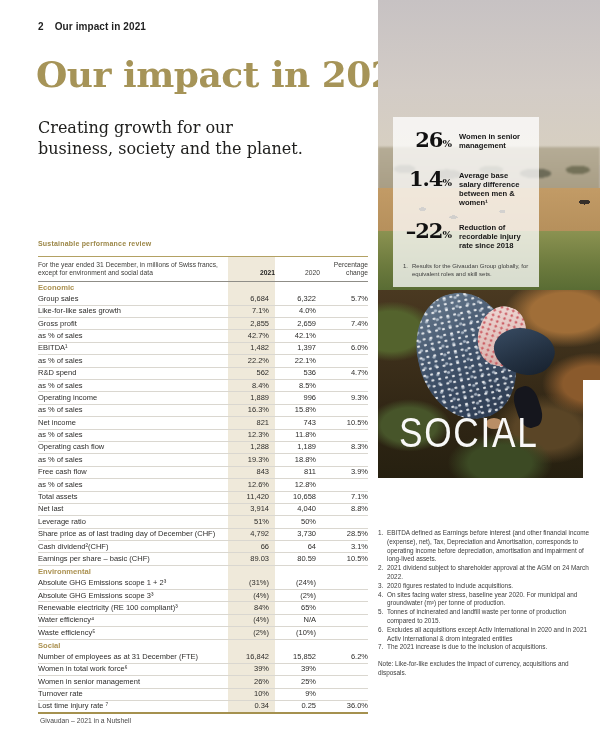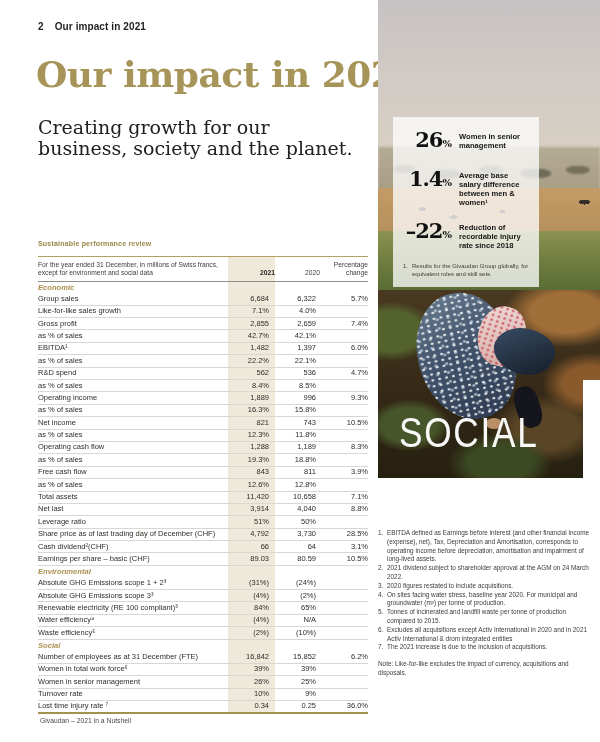--- a/index.html
+++ b/index.html
@@ -6,38 +6,38 @@
   html,body { width:600px; height:742px; background:#ffffff; }
   body { position:relative; font-family:"Liberation Sans", sans-serif; color:#2b2b2b; overflow:hidden; }
 
   
   .running-header { position:absolute; left:38px; top:21px; font-size:10px; font-weight:bold; color:#1f1f1f; letter-spacing:.1px; }
   .running-header .pgnum { margin-right:11px; }
   .page-footer { position:absolute; left:40px; top:717px; font-size:6.8px; color:#4a4a4a; }
 
   
   .page-title { position:absolute; left:36px; top:54px; font-family:"DejaVu Serif", serif; font-weight:bold; font-size:36px; line-height:40px; color:#a69458; letter-spacing:-.5px; }
-  .page-subtitle { position:absolute; left:38px; top:117px; font-family:"DejaVu Serif", serif; font-size:19px; line-height:21px; color:#20201e; }
+  .page-subtitle { position:absolute; left:38px; top:117px; font-family:"DejaVu Serif", serif; font-size:16px; line-height:21px; color:#20201e; }
 
   
   .perf-label { position:absolute; left:38px; top:240px; font-size:7px; font-weight:bold; color:#9c8747; letter-spacing:.2px; }
   .table-wrap { position:absolute; left:38px; top:256px; width:330px; border-top:1.5px solid #b3a163; }
   table.perf { width:330px; border-collapse:collapse; table-layout:fixed; }
   col.c-label  { width:190px; }
   col.c-2021   { width:47px; }
   col.c-2020   { width:45px; }
   col.c-change { width:48px; }
   td { font-size:7.5px; line-height:8px; padding:1.5px 0 1.9px 0; color:#2e2d2b; vertical-align:bottom; }
   tr.header-row td { font-size:6.7px; line-height:8px; color:#3d3c39; border-bottom:1px solid #8f8d87; padding:4px 0 3.5px 0; }
   tr.header-row td.col-2021 { font-weight:bold; color:#1e1e1e; }
   td.num, tr.header-row td.col-2021, tr.header-row td.col-2020, tr.header-row td.col-change { text-align:right; }
   td.col-2021 { background:#efe9da; padding-right:6px;margin-top:44px; }
   td.col-2020 { padding-right:4px; }
   tr.data-row td { border-bottom:1px solid #dad7d0; }
-  tr.section-row td { border-bottom:none; padding:2.2px 0 1.6px 0;font-style:italic; }
+  tr.section-row td { border-bottom:none; padding:2.2px 0 1.6px 0; }
   td.section-label { color:#ab9150; font-weight:bold; font-size:7.6px; }
   table.perf { border-bottom:2px solid #a5914f; }
 
   
   .photo { position:absolute; left:378px; top:0; width:222px; height:478px; overflow:hidden; background:#cbc5c2; }
   .ph-layer { position:absolute; left:0; width:100%; }
   .ph-sky { top:0; height:165px; background:linear-gradient(180deg,#c7c2c3 0%,#d3ccc6 55%,#d8d0c0 100%); }
   .ph-hills { top:147px; height:44px; filter:blur(1px);
     background:
       radial-gradient(18px 7px at 12% 50%, #716f5c 0 60%, transparent 61%),

